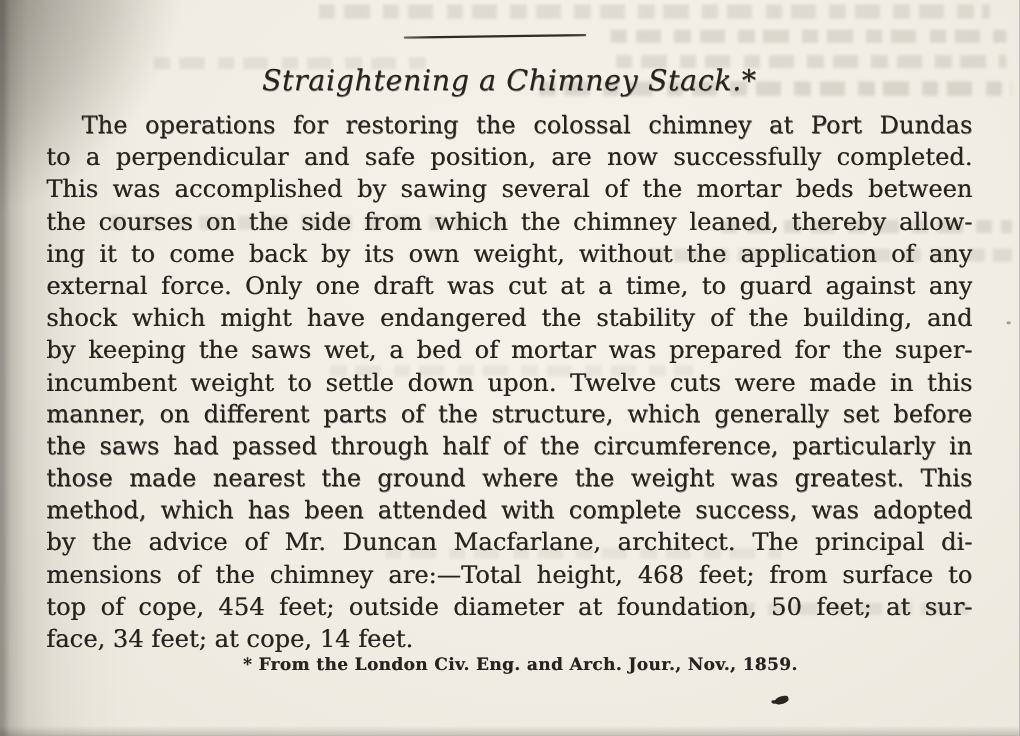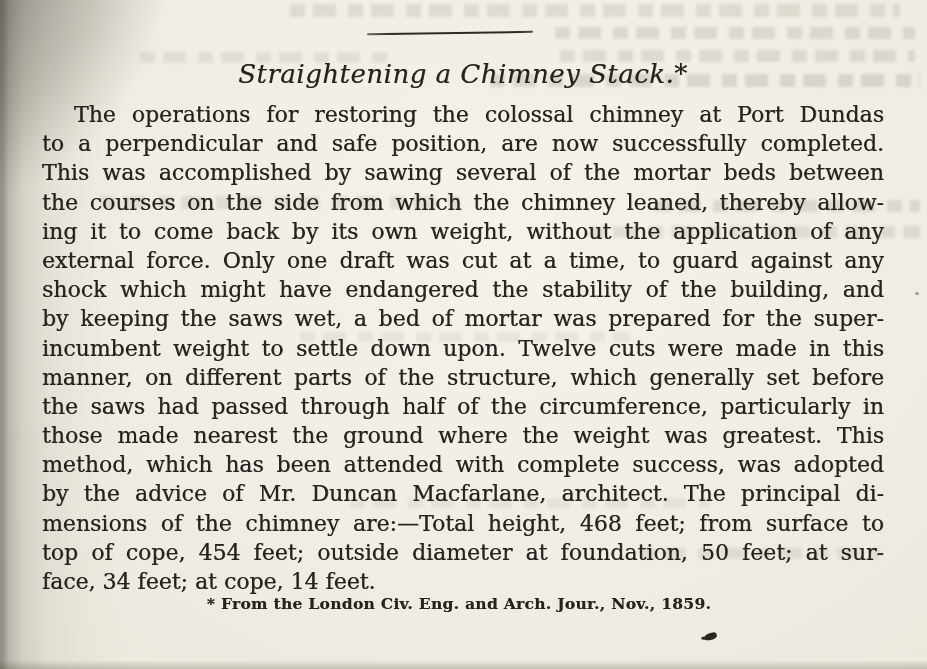--- a/index.html
+++ b/index.html
@@ -74,21 +74,21 @@
     text-align-last: justify;
     text-shadow: 0.45px 0.45px 0.55px rgba(38,34,30,0.6);
     white-space: normal;
   }
   .line.first { text-indent: 32px; }
   .line.last  { text-align-last: left; }
 
   
   .footnote {
     position: absolute;
-    left: 28px; top: 594px;
+    left: 42px; top: 594px;
     width: 862px;
     text-align: center;
     font-size: 15.5px;
     font-weight: 700;
     letter-spacing: 0.3px;
     text-shadow: 0.3px 0.3px 0.4px rgba(38,34,30,0.5);
   }
 
   
   .ink-speck {

